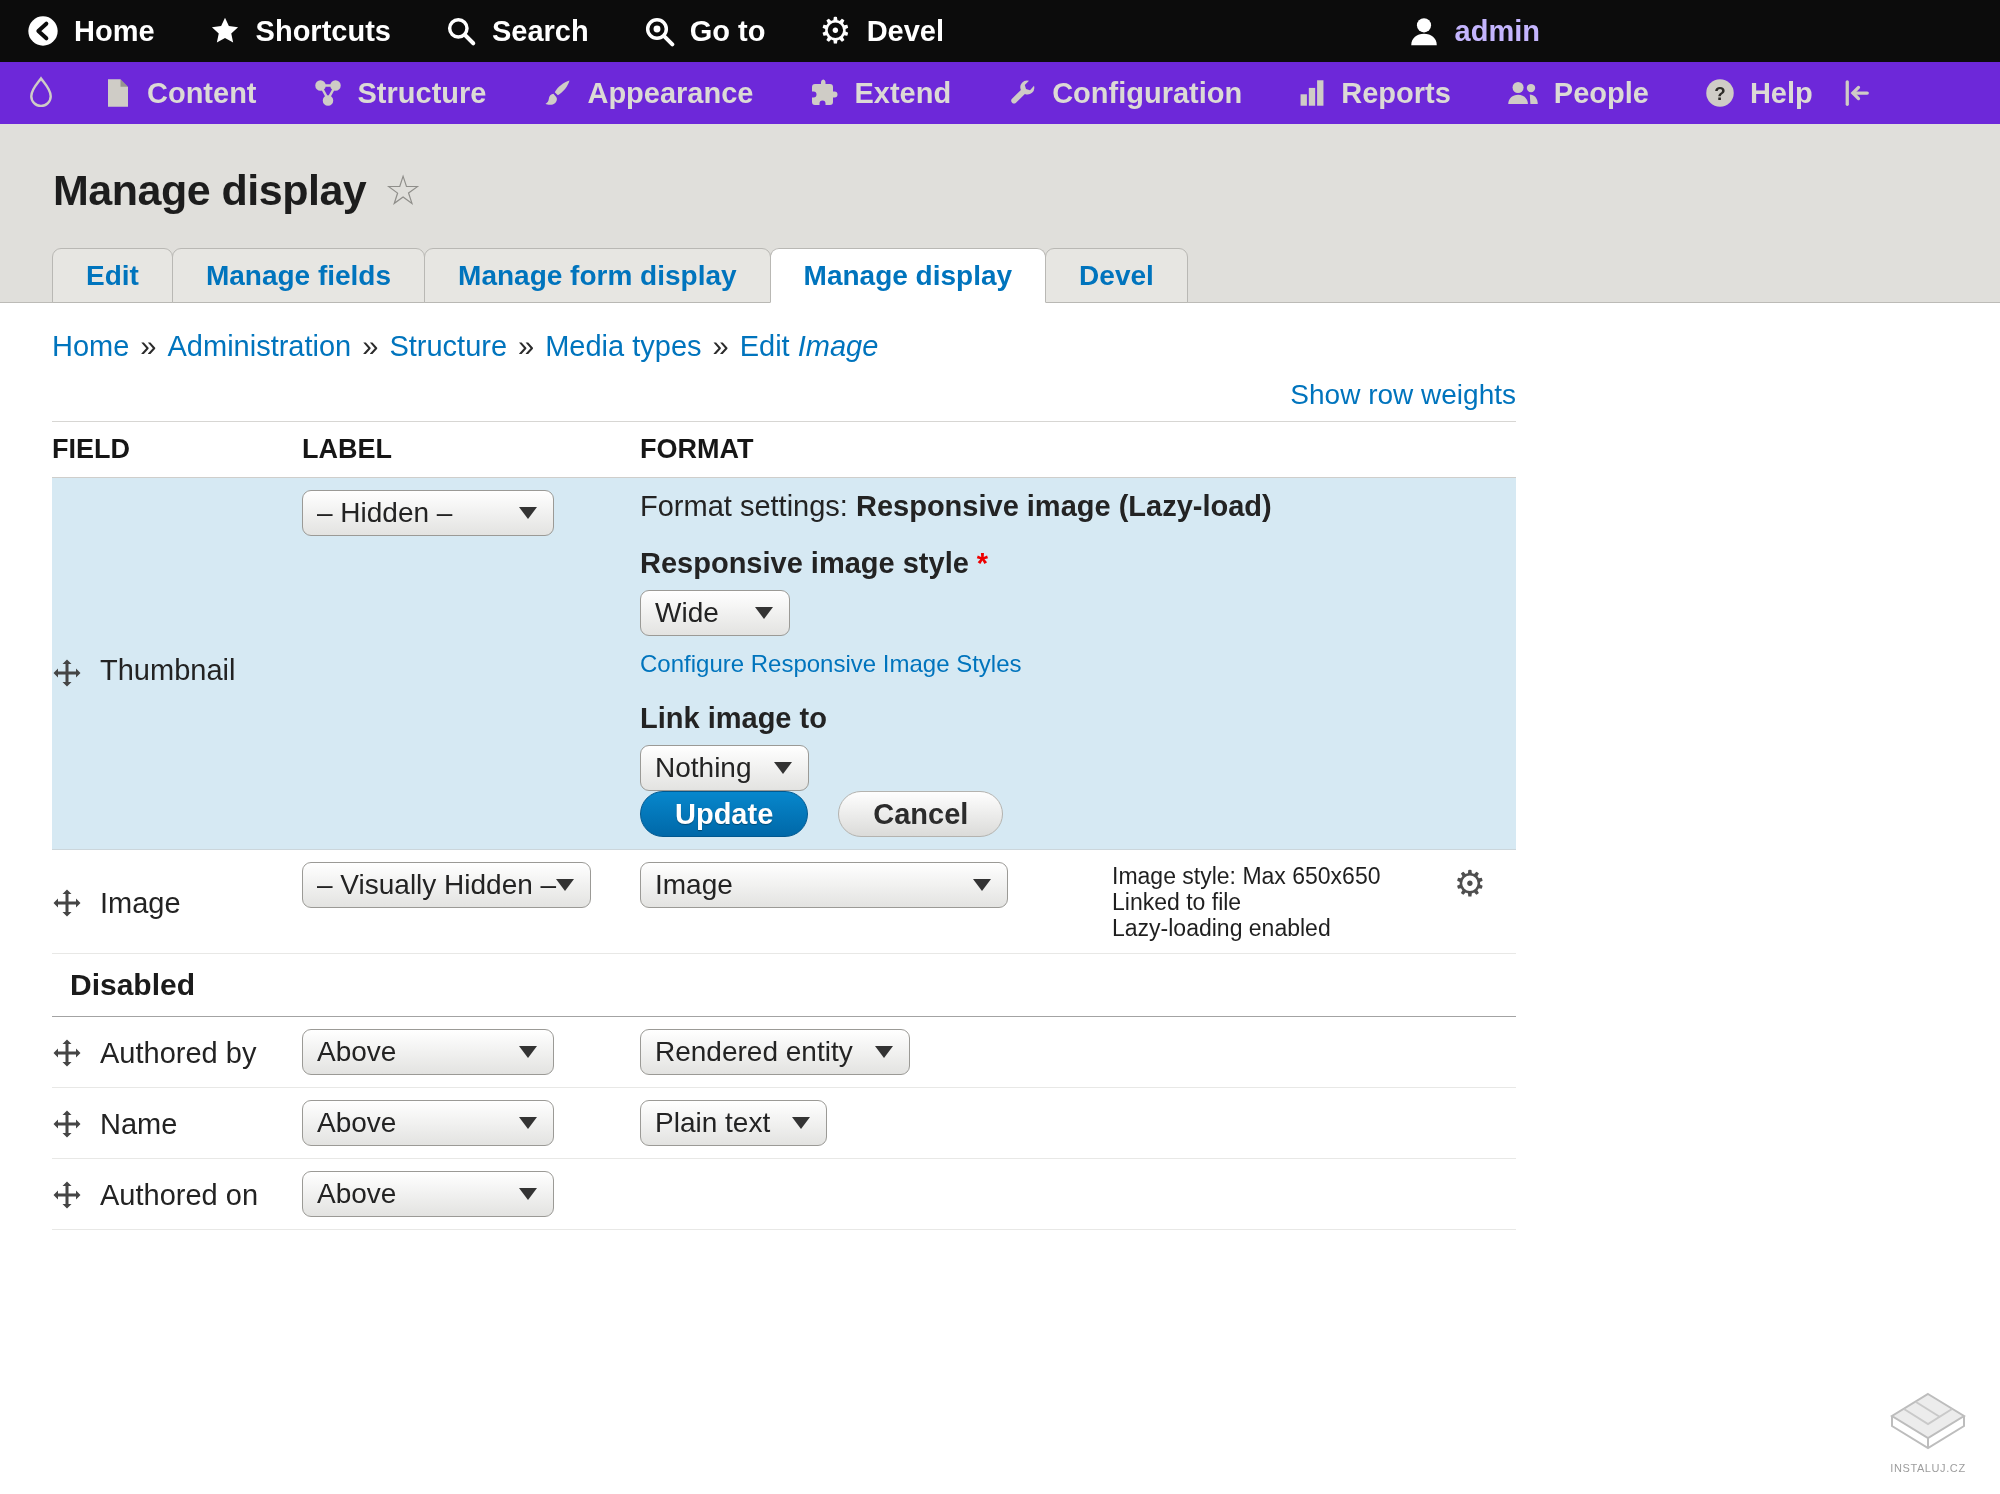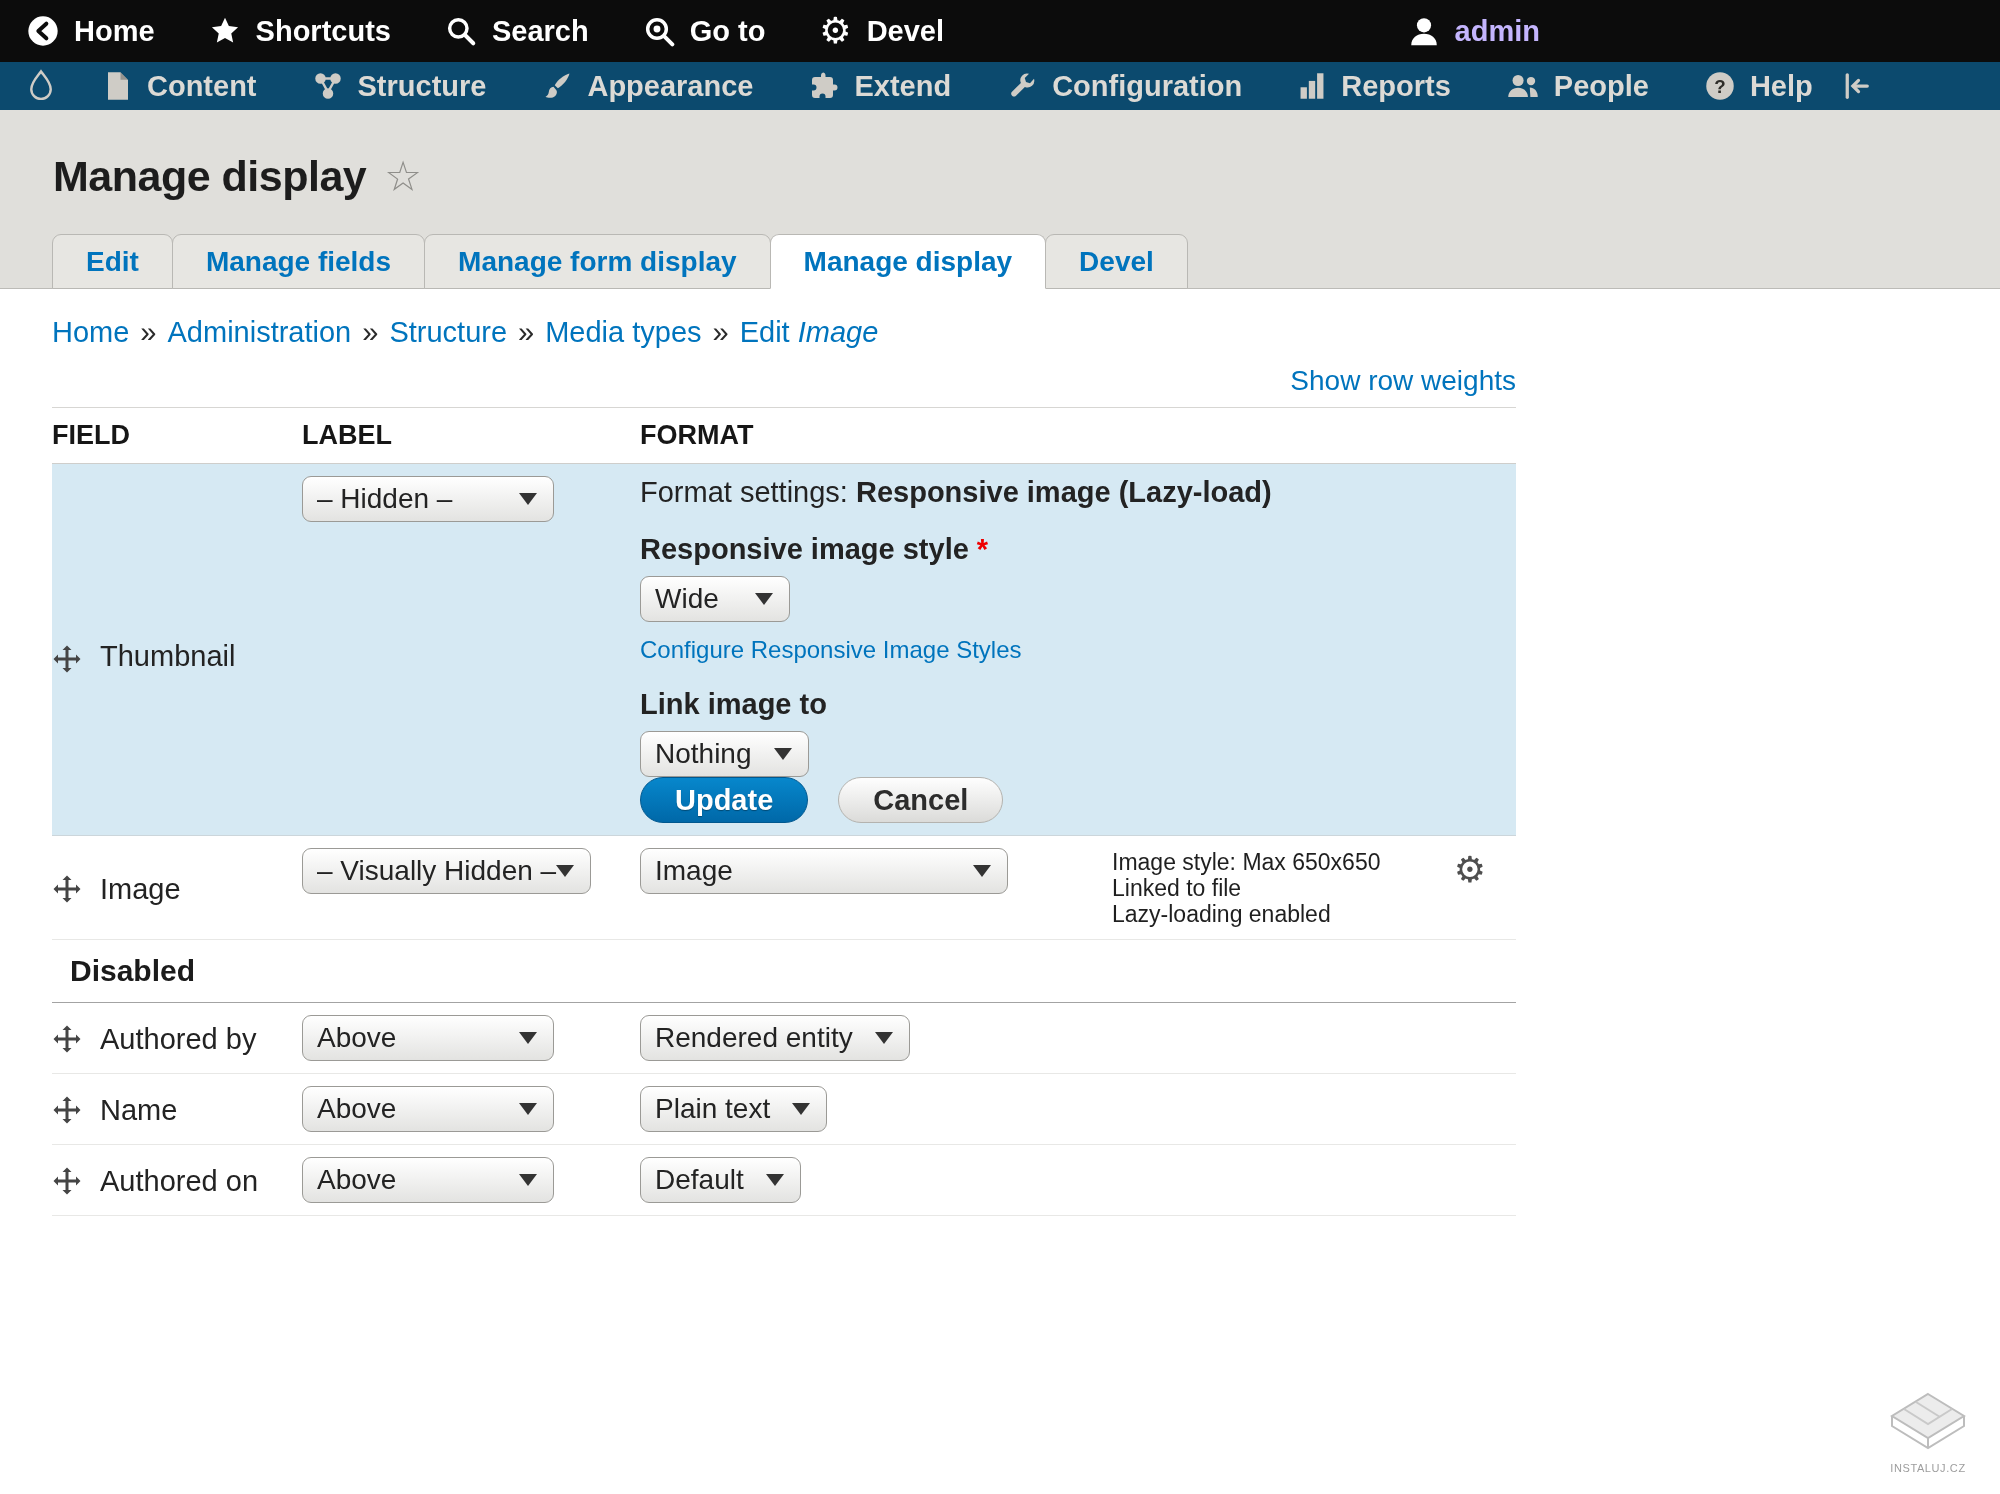--- a/index.html
+++ b/index.html
@@ -9,21 +9,21 @@
 
   
   .topbar{height:62px;background:#0c0c0c}
   .tb-item{display:flex;align-items:center;gap:15px;padding:0 27px;color:#fff;font-size:29px;font-weight:bold;cursor:pointer}
   .tb-item.active{background:#2e2c28}
   .tb-user{margin-left:auto;display:flex;align-items:center;gap:14px;padding:0 26px;color:#c4b5fd;font-size:29px;font-weight:bold;cursor:pointer}
   .icon{display:inline-flex;align-items:center}
   .uni-gear{font-size:36px;line-height:1;color:#fff;font-family:"DejaVu Sans",sans-serif}
 
   
-  .traybar{height:48px;background:#0c4a6e}
+  .traybar{height:62px;background:#6d28d9}
   .tray-logo{display:flex;align-items:center;padding:0 20px 0 26px}
   .tray-item{display:flex;align-items:center;gap:15px;padding:0 28px;color:#dcdad5;font-size:29px;font-weight:bold;cursor:pointer}
   .tray-collapse{margin-left:auto;display:flex;align-items:center;padding-right:20px;cursor:pointer}
 
   
   .header-band{height:179px;background:#e0dfdb;border-bottom:1px solid #bcbbb7;position:relative}
   .band-inner{width:1566px;height:100%;position:relative}
   .page-title{position:absolute;left:53px;top:42px;font-size:43px;font-weight:bold;color:#1d1d1d;display:flex;align-items:center;gap:18px;letter-spacing:-.5px}
   .title-star{font-size:42px;color:#8f8e8a;font-weight:normal;line-height:1;cursor:pointer}
   .tabs{position:absolute;left:52px;bottom:-1px;display:flex}
@@ -403,26 +403,20 @@
             </svg>
         </span>
         <span class="field-name">Authored on</span>
       </div>
       <div>
         <div class="sel sel-fixed w-252">
           <span>Above</span>
           <span class="caret"></span>
         </div>
       </div>
-      <div>
-        <div class="sel">
-          <span>Default</span>
-          <span class="caret"></span>
-        </div>
-      </div>
     </div>
 
   </div>
 </main>
 
 <div class="watermark">
   <svg width="84" height="64" viewBox="0 0 42 32">
     <g fill="none" stroke="#bdbdbd" stroke-width="1">
       <path d="M21 1 39 12 21 23 3 12Z" fill="#ececec"></path>
       <path d="M3 12v5l18 11 18-11v-5"></path>

